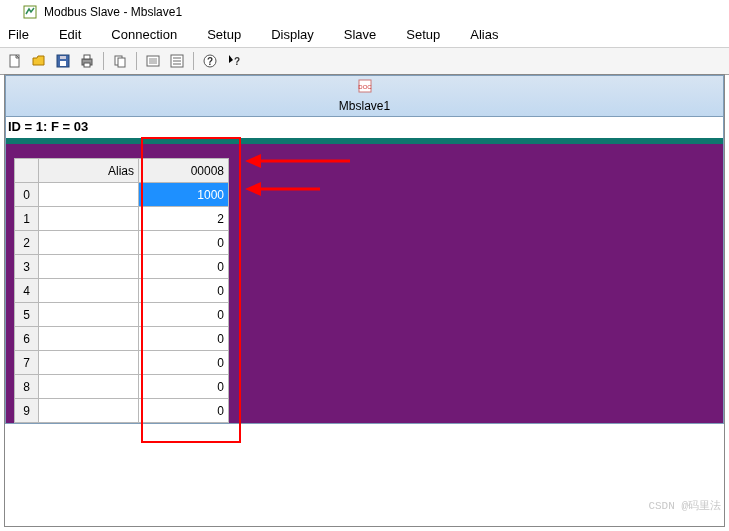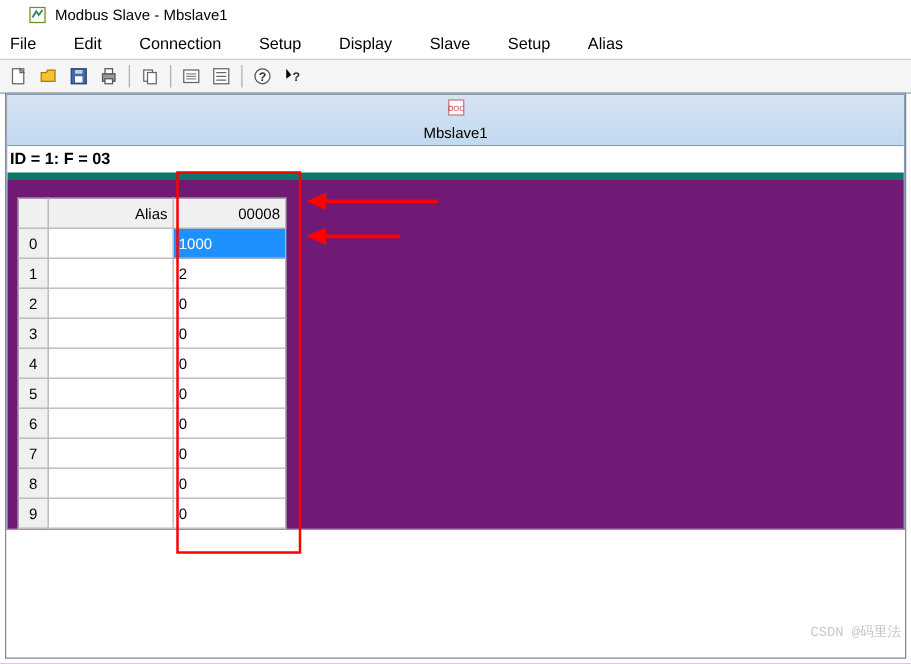--- a/index.html
+++ b/index.html
@@ -105,21 +105,21 @@
   }
   .grid th.rowhdr {
     text-align: center;
     width: 24px;
   }
   .grid th.corner {
     background: #f0f0f0;
     width: 24px;
   }
   .grid td.alias { width: 100px; text-align: right; }
-  .grid td.val { width: 90px; }
+  .grid td.val { width: 90px; text-align: right; }
   .grid td.selected {
     background: #1e90ff;
     color: #fff;
   }
   .annot-box {
     position: absolute;
     border: 2px solid #ff0000;
     pointer-events: none;
   }
   .arrow {

